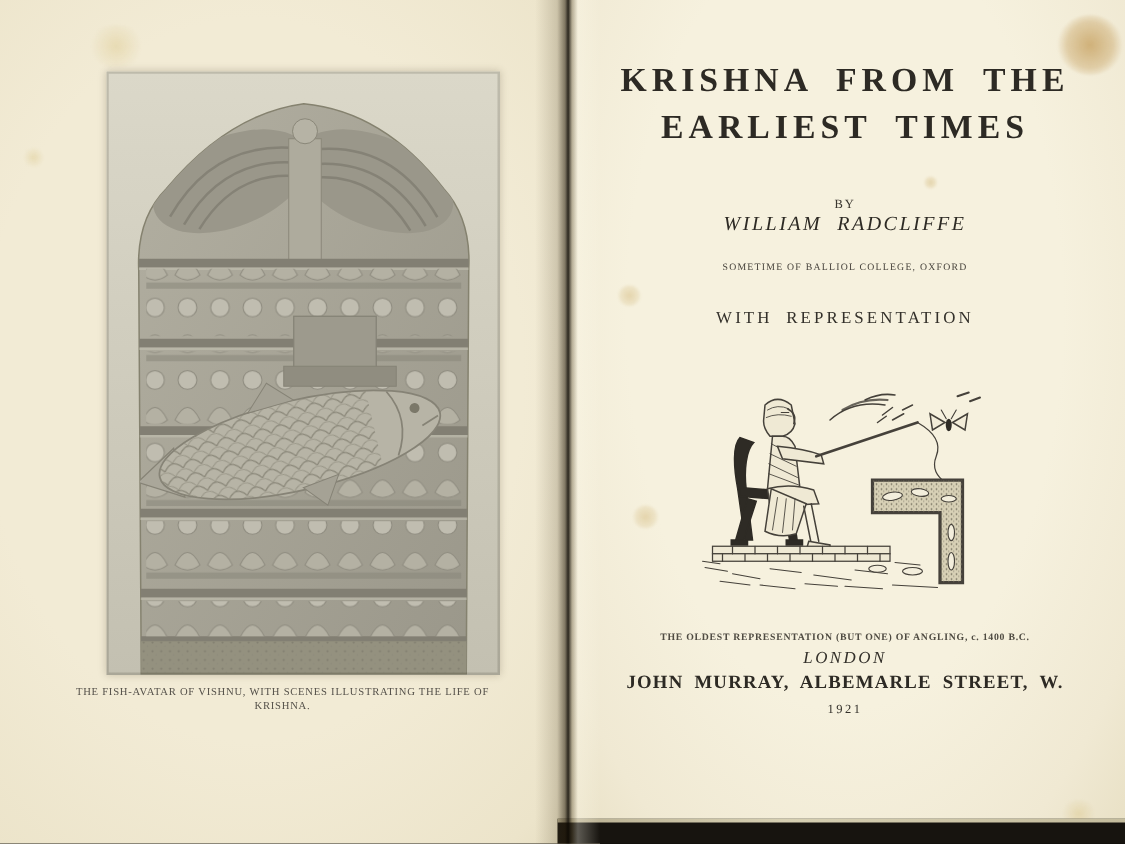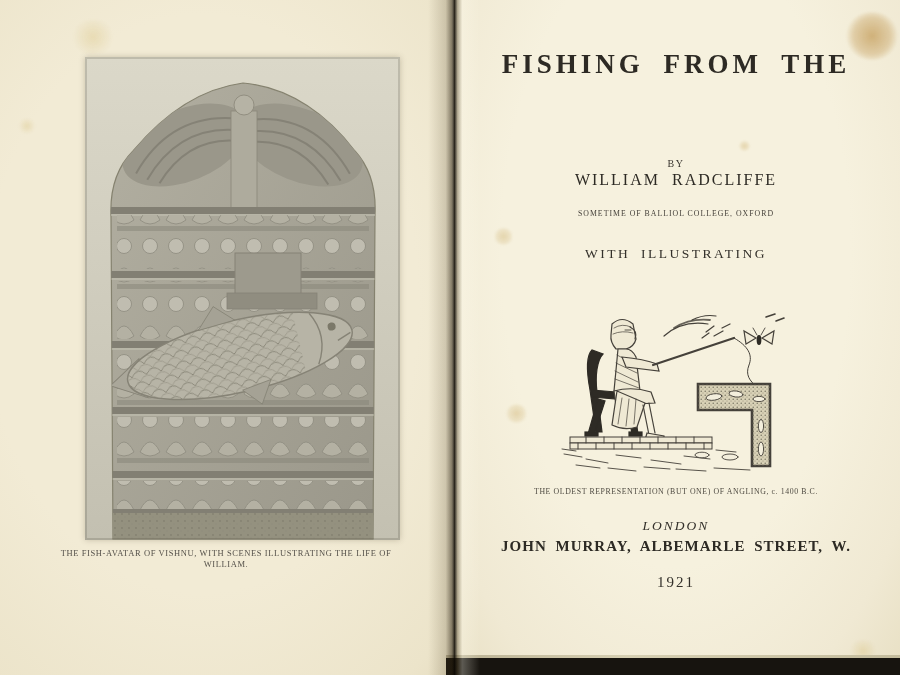--- a/index.html
+++ b/index.html
@@ -53,29 +53,29 @@
   .plate-caption{
     position:absolute;left:30px;top:548px;width:392px;
     text-align:center;color:#55514a;
     font-size:8.5px;letter-spacing:.6px;line-height:11px;
   }
 
   
   .rp-text{position:absolute;left:0;width:100%;text-align:center;color:#2d2a24;}
   .title{top:46px;font-size:27px;letter-spacing:4px;word-spacing:9px;line-height:37px;font-weight:600;}
   .byline{top:158px;font-size:10px;letter-spacing:1.5px;color:#3a362f;}
-  .author{top:171px;font-size:16px;letter-spacing:2px;word-spacing:6px;}
+  .author{top:171px;font-size:16px;letter-spacing:2px;word-spacing:6px;font-style:italic;}
   .affiliation{top:209px;font-size:7.8px;letter-spacing:1px;color:#45413a;}
   .illus-note{top:246px;font-size:13.5px;letter-spacing:2.5px;word-spacing:5px;color:#33302a;}
   .vignette{position:absolute;left:104px;top:298px;width:235px;height:175px;}
   .vignette svg{display:block;width:100%;height:100%;}
-  .vignette-caption{top:487px;font-size:7.8px;letter-spacing:.6px;color:#4f4b42;}
+  .vignette-caption{top:505px;font-size:7.8px;letter-spacing:.6px;color:#4f4b42;font-weight:bold;}
   .imprint-city{top:518px;font-size:13.5px;letter-spacing:2px;color:#33302a;font-style:italic;}
   .imprint-pub{top:538px;font-size:15px;letter-spacing:1px;word-spacing:4px;color:#2d2a24;font-weight:bold;}
-  .imprint-year{top:574px;font-size:15px;letter-spacing:2px;color:#33302a;}
+  .imprint-year{top:562px;font-size:10px;letter-spacing:2px;color:#33302a;}
 </style>
 </head>
 <body>
 
 <div class="spread">
 
   <div class="page-left">
 
     <div class="plate">
       <svg viewBox="0 0 315 483" xmlns="http://www.w3.org/2000/svg">
@@ -162,37 +162,38 @@
           <rect x="26" y="456" width="264" height="28" fill="#94917f"></rect>
           <rect x="26" y="456" width="264" height="28" fill="url(#stip)" opacity="0.8"></rect>
         </g>
 
         <rect x="1" y="1" width="313" height="481" fill="none" stroke="rgba(60,55,40,0.18)" stroke-width="2"></rect>
       </svg>
     </div>
 
     <div class="plate-caption">
       <div>THE FISH-AVATAR OF VISHNU, WITH SCENES ILLUSTRATING THE LIFE OF</div>
-      <div>WILLIAM.</div>
+      <div>KRISHNA.</div>
     </div>
 
     <div class="fox fox-faint" style="left:70px;top:20px;width:46px;height:34px;"></div>
     <div class="fox fox-faint" style="left:18px;top:118px;width:18px;height:16px;"></div>
   </div>
 
   <div class="page-right">
 
     <div class="rp-text title">
-      <div>FISHING FROM THE</div>
+      <div>KRISHNA FROM THE</div>
+      <div>EARLIEST TIMES</div>
     </div>
 
     <div class="rp-text byline">BY</div>
     <div class="rp-text author">WILLIAM RADCLIFFE</div>
     <div class="rp-text affiliation">SOMETIME OF BALLIOL COLLEGE, OXFORD</div>
-    <div class="rp-text illus-note">WITH ILLUSTRATING</div>
+    <div class="rp-text illus-note">WITH REPRESENTATION</div>
 
     <div class="vignette">
       <svg viewBox="0 0 235 175" xmlns="http://www.w3.org/2000/svg">
         <defs>
           <pattern id="dots" width="4" height="4" patternUnits="userSpaceOnUse">
             <circle cx="1.2" cy="1.2" r="0.7" fill="#6f6a5a"></circle>
             <circle cx="3" cy="3" r="0.5" fill="#857f6c"></circle>
           </pattern>
         </defs>
         <g stroke="#45413a" fill="none" stroke-width="1.2" stroke-linecap="round">

